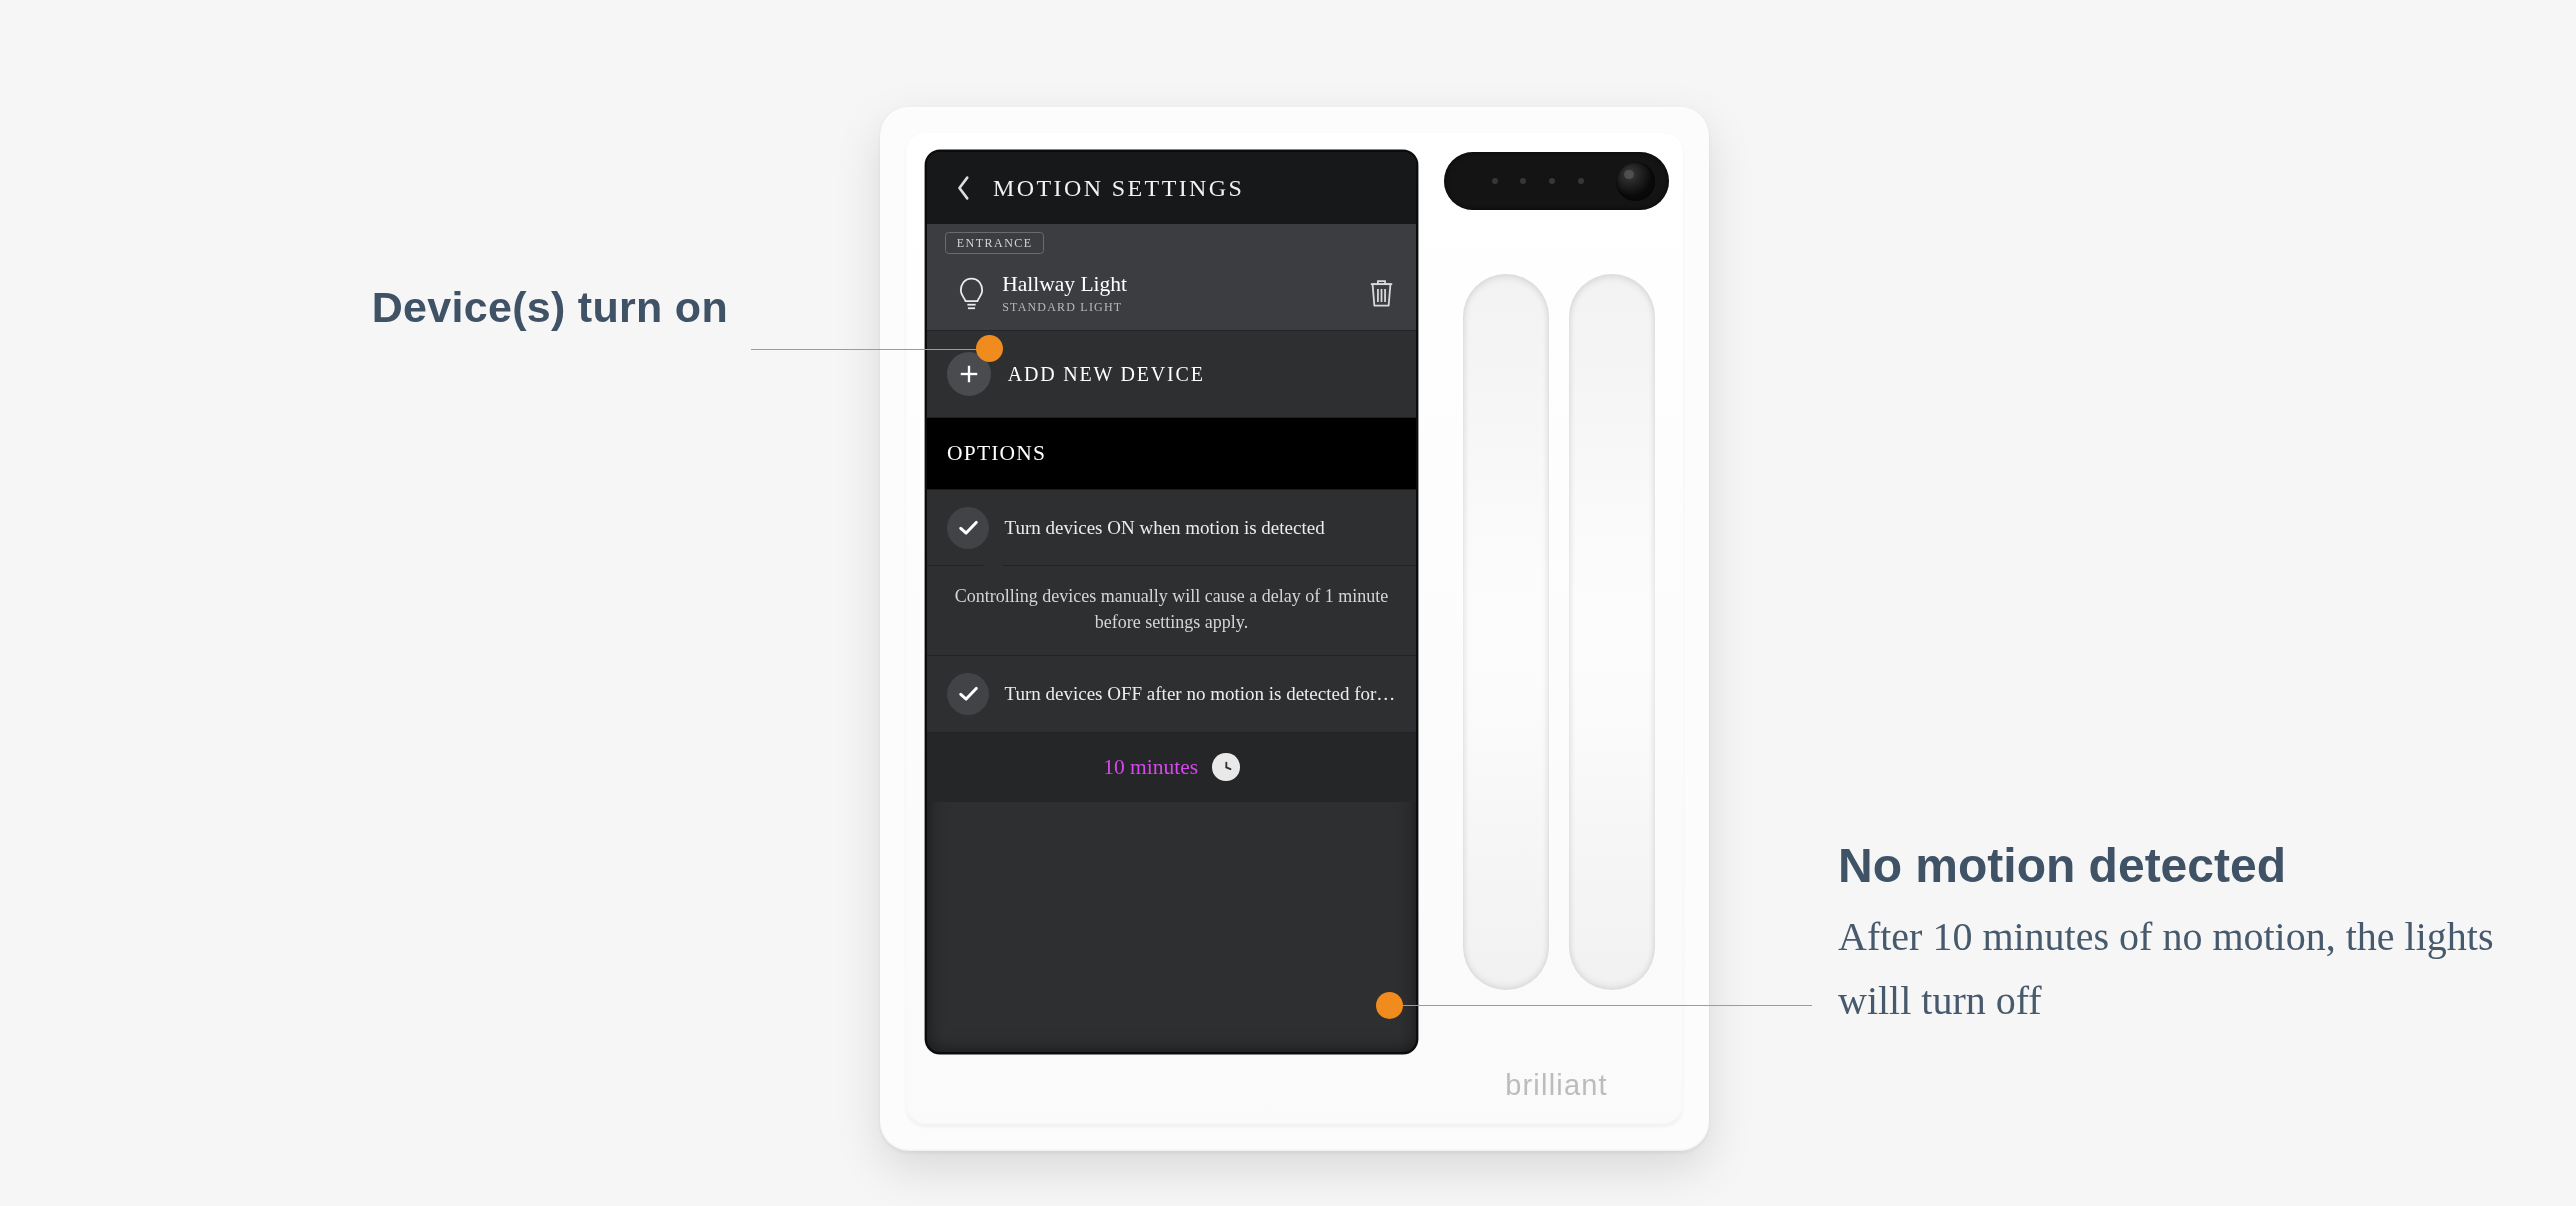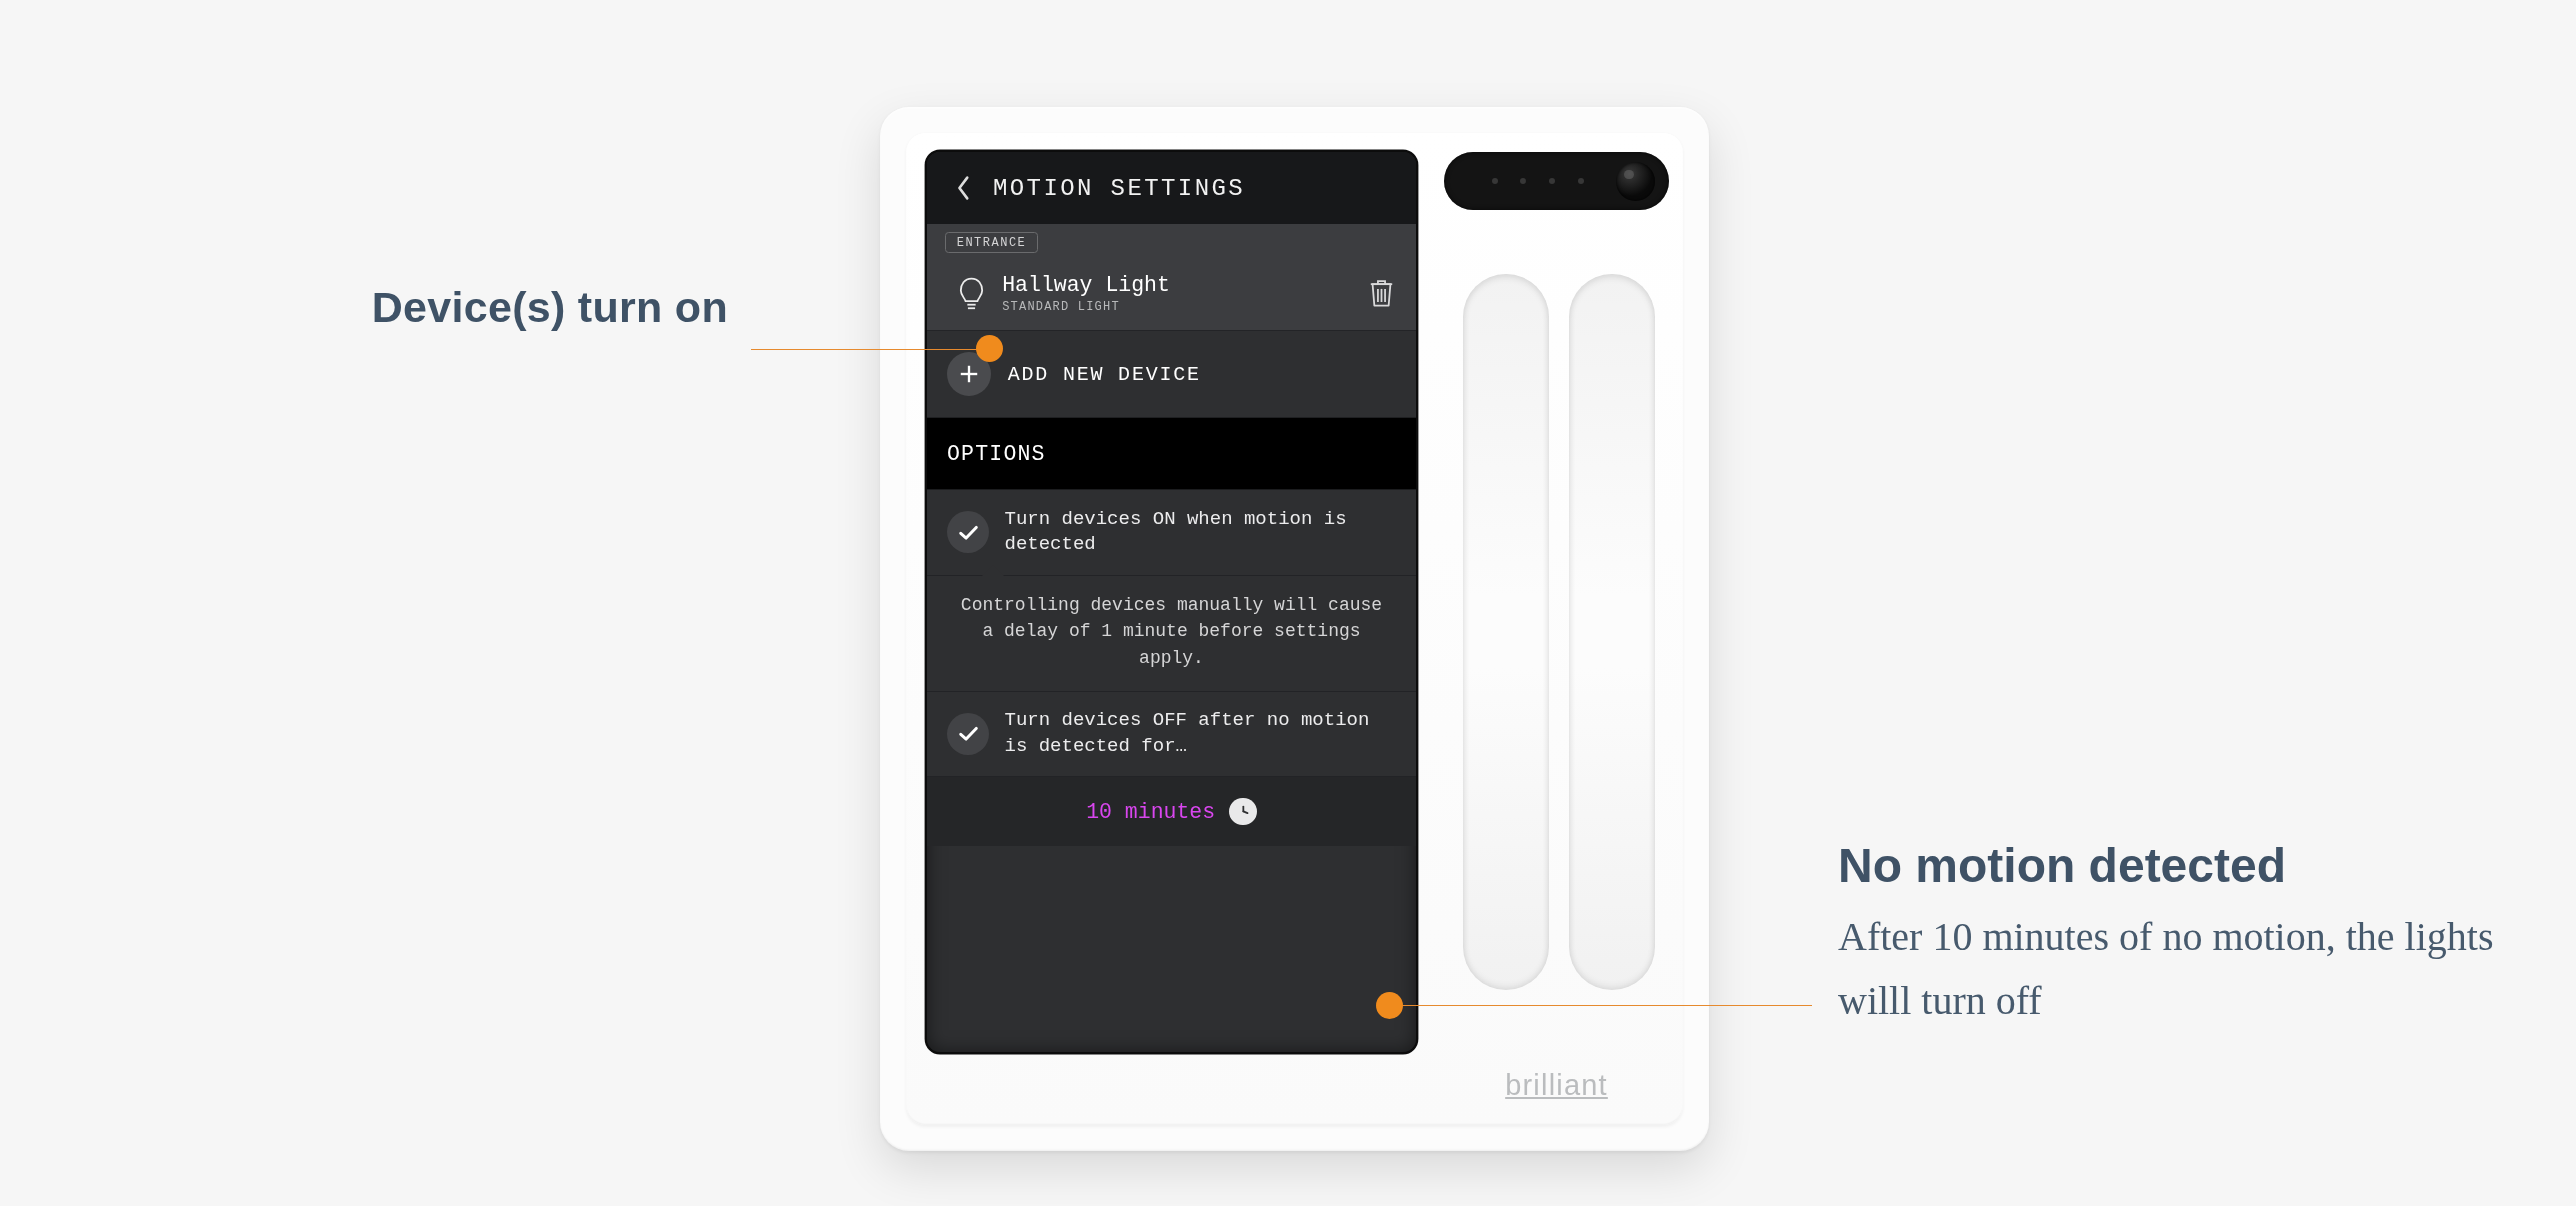--- a/index.html
+++ b/index.html
@@ -182,38 +182,37 @@
     position: absolute;
     bottom: 49px;
     left: 564px;
     width: 225px;
     text-align: center;
     font-size: 29px;
     letter-spacing: 1.2px;
     color: #babcbe;
     font-weight: 300;
     font-family: "Avenir Next","Helvetica Neue",Arial,sans-serif;
-    text-decoration: underline;
   }
 
   
   .screen {
     position: absolute;
     top: 45px;
     left: 47px;
     width: 489px;
     height: 900px;
     background: #2e2f31;
     border-radius: 13px;
     overflow: hidden;
     box-shadow:
       0 0 0 2.4px #0c0c0c,
       inset 0 0 18px rgba(0,0,0,0.5);
     color: #e9e9ea;
-    font-family: Liberation Mono, monospace;
+    font-family: Liberation Serif, serif;
   }
 
   
   .scr-header {
     height: 72px;
     background: #17181a;
     display: flex;
     align-items: center;
     padding: 0 0 0 18px;
     position: relative;

